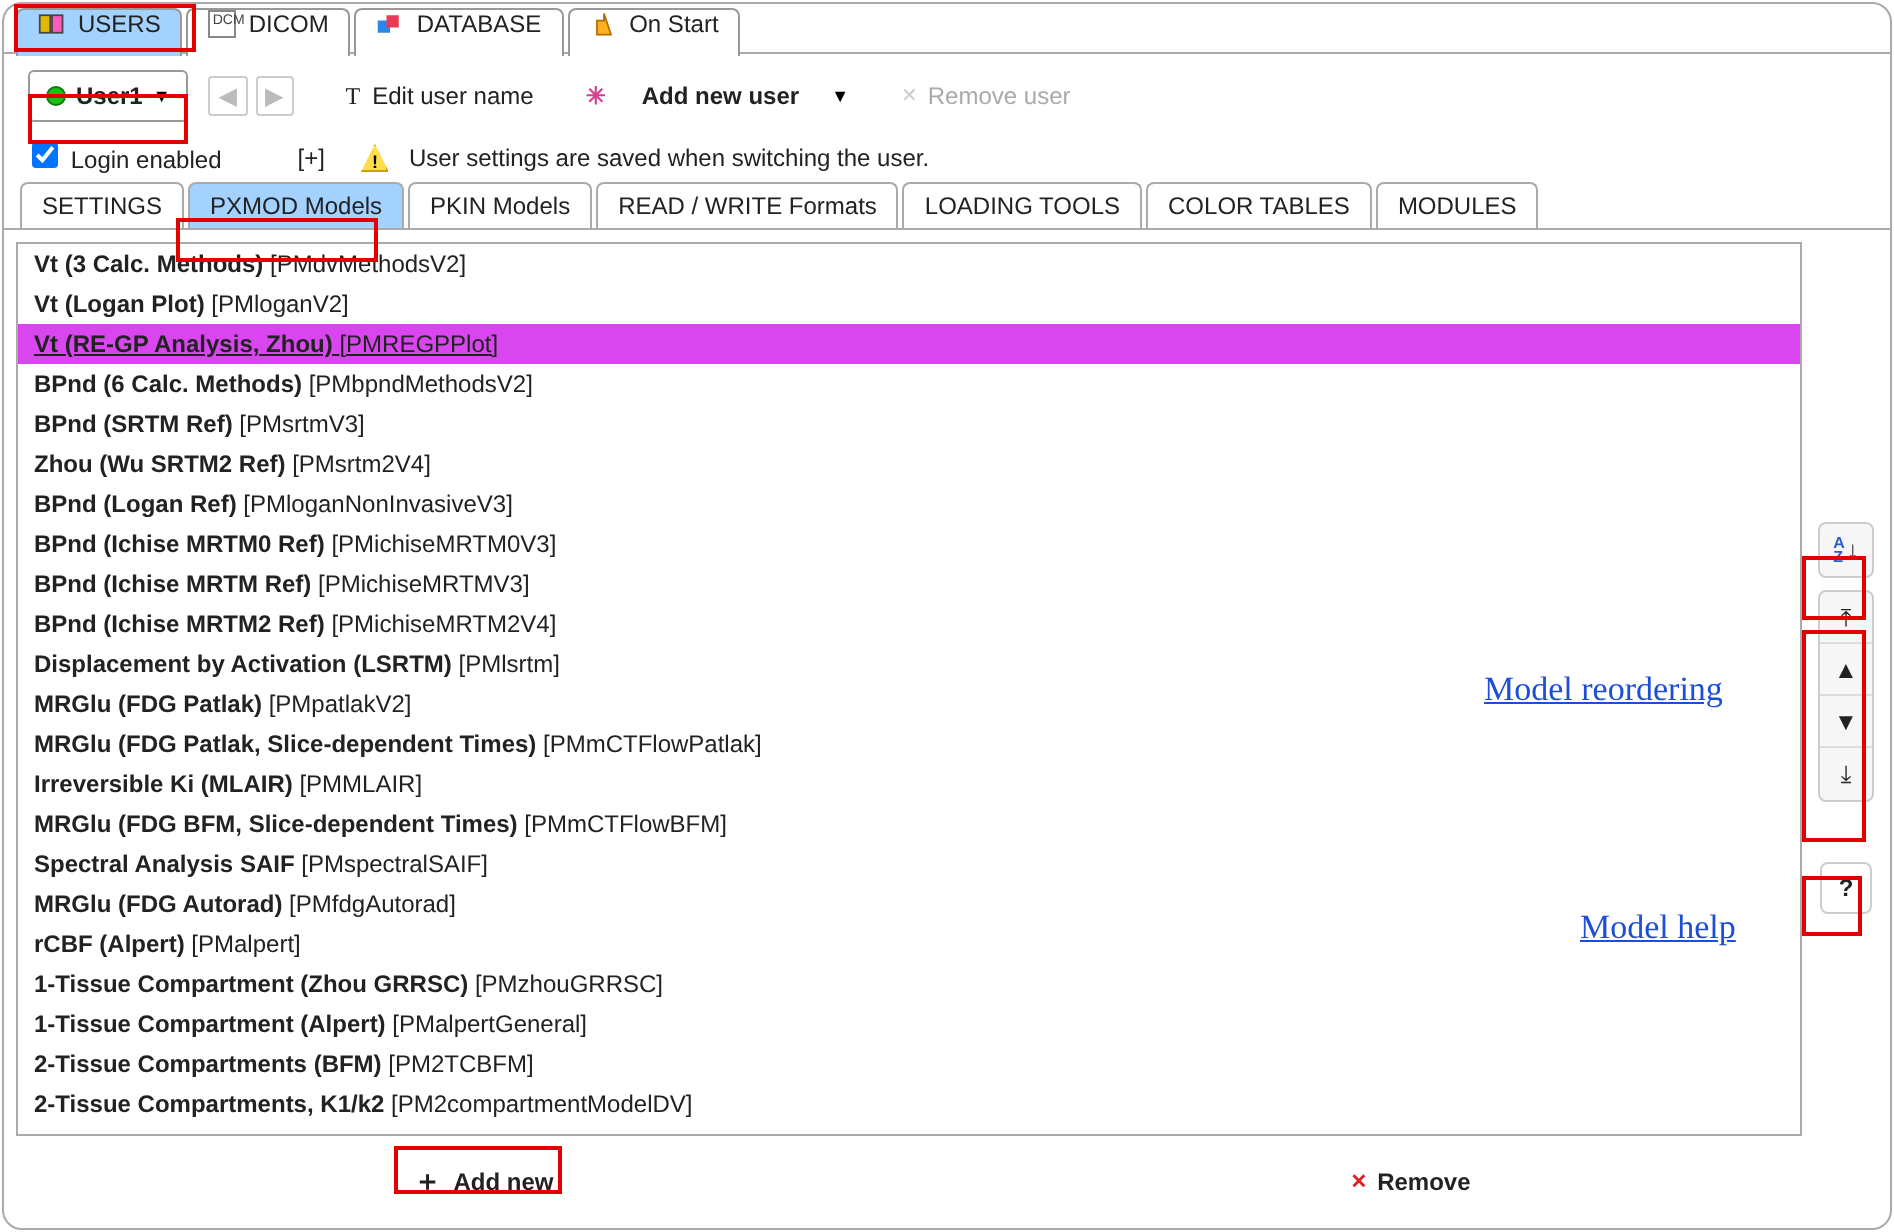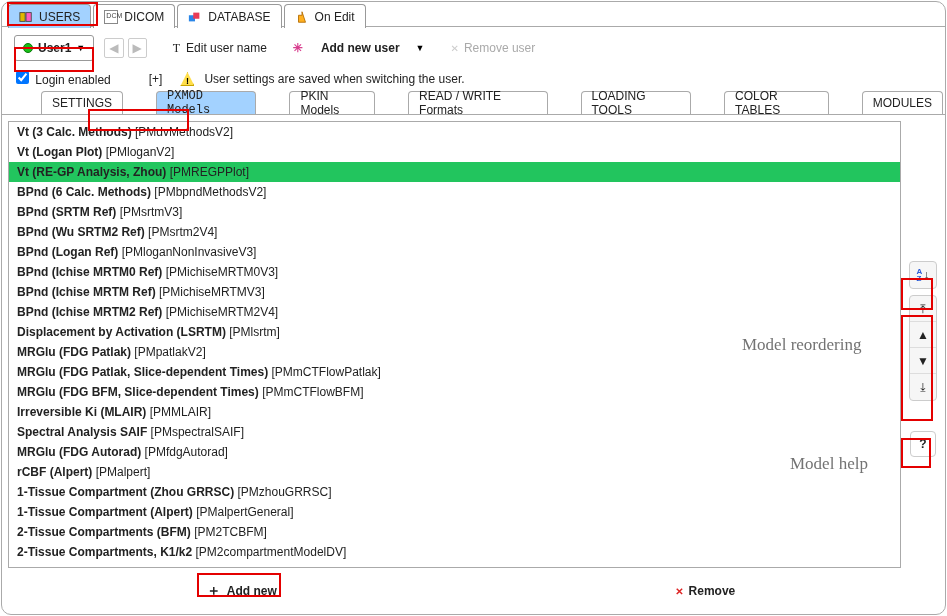--- a/index.html
+++ b/index.html
@@ -24,21 +24,20 @@
   
   .top-tabs {
     display: flex;
     height: 25px;
     padding-left: 6px;
     padding-top: 2px;
     border-bottom: 1px solid #aaa;
   }
   .top-tab {
     display: flex;
-    align-items: center;
     gap: 6px;
     padding: 0 10px;
     border: 1px solid #999;
     border-bottom: none;
     border-top-left-radius: 4px;
     border-top-right-radius: 4px;
     background: #fff;
     margin-right: 2px;
     height: 24px;
   }
@@ -96,25 +95,23 @@
   .sub-tab {
     display:flex; align-items:center;
     padding: 0 10px;
     border: 1px solid #aaa;
     border-bottom:none;
     border-top-left-radius:4px;
     border-top-right-radius:4px;
     margin-right:2px;
     background:#fff;
     height:23px;
-    margin-left:31px;
   }
   .sub-tab.active{
     background:#a3d2ff;
-    font-family:Liberation Mono, monospace;
   }
   
   .content-wrap {
     flex: 1;
     display:flex;
     padding: 6px;
     gap: 6px;
     min-height: 0;
   }
   .list-wrap {
@@ -129,21 +126,21 @@
     flex:1;
     overflow-y:scroll;
     min-height:0;
   }
   .model-row {
     padding: 2px 8px;
     line-height: 16px;
     white-space: nowrap;
   }
   .model-row .bold { font-weight:bold; }
-  .model-row.selected { background:#22c55e; }
+  .model-row.selected { background:#d946ef;text-decoration:underline; }
   .side-controls {
     width: 32px;
     display:flex;
     flex-direction:column;
     align-items:center;
     padding-top: 140px;
     gap:6px;
     position:relative;
   }
   .btn-block {
@@ -188,24 +185,25 @@
   .plus-black { font-size:14px; }
   
   .hl {
     position:absolute;
     border:2px solid #e40000;
     pointer-events:none;
   }
   
   .annot {
     position:absolute;
-    color:#737373;
+    color:#1d4ed8;
     font-family: "Comic Sans MS", "Segoe Script", cursive;
     font-size: 17px;
     pointer-events:none;
+    text-decoration:underline;
   }
 </style>
 </head>
 <body>
 
 <div class="main-frame">
 
   <div class="top-tabs">
     <div class="top-tab active">
       <span class="tab-icon">
@@ -228,21 +226,21 @@
           </svg>
       </span>
       <span>DATABASE</span>
     </div>
     <div class="top-tab">
       <span class="tab-icon">
         <svg viewBox="0 0 16 16">
             <path d="M4 14 L4 6 L8 6 L8 2 L12 14 Z" fill="#ffb020" stroke="#b36b00"></path>
           </svg>
       </span>
-      <span>On Edit</span>
+      <span>On Start</span>
     </div>
   </div>
 
   <div class="toolbar">
     <div class="user-dropdown">
       <span class="green-dot"></span>
       <span style="font-weight:bold;">User1</span>
       <span class="tri">▼</span>
     </div>
     <div class="nav-arrows">
@@ -299,30 +297,30 @@
   </div>
 
   <div class="content-wrap">
     <div class="list-wrap">
       <div class="model-list" id="model-list">
           <div class="model-row"><span class="bold">Vt (3 Calc. Methods) </span><span>[PMdvMethodsV2]</span></div>
           <div class="model-row"><span class="bold">Vt (Logan Plot) </span><span>[PMloganV2]</span></div>
           <div class="model-row selected"><span class="bold">Vt (RE-GP Analysis, Zhou) </span><span>[PMREGPPlot]</span></div>
           <div class="model-row"><span class="bold">BPnd (6 Calc. Methods) </span><span>[PMbpndMethodsV2]</span></div>
           <div class="model-row"><span class="bold">BPnd (SRTM Ref) </span><span>[PMsrtmV3]</span></div>
-          <div class="model-row"><span class="bold">BPnd (Wu SRTM2 Ref) </span><span>[PMsrtm2V4]</span></div>
+          <div class="model-row"><span class="bold">Zhou (Wu SRTM2 Ref) </span><span>[PMsrtm2V4]</span></div>
           <div class="model-row"><span class="bold">BPnd (Logan Ref) </span><span>[PMloganNonInvasiveV3]</span></div>
           <div class="model-row"><span class="bold">BPnd (Ichise MRTM0 Ref) </span><span>[PMichiseMRTM0V3]</span></div>
           <div class="model-row"><span class="bold">BPnd (Ichise MRTM Ref) </span><span>[PMichiseMRTMV3]</span></div>
           <div class="model-row"><span class="bold">BPnd (Ichise MRTM2 Ref) </span><span>[PMichiseMRTM2V4]</span></div>
           <div class="model-row"><span class="bold">Displacement by Activation (LSRTM) </span><span>[PMlsrtm]</span></div>
           <div class="model-row"><span class="bold">MRGlu (FDG Patlak) </span><span>[PMpatlakV2]</span></div>
           <div class="model-row"><span class="bold">MRGlu (FDG Patlak, Slice-dependent Times) </span><span>[PMmCTFlowPatlak]</span></div>
+          <div class="model-row"><span class="bold">Irreversible Ki (MLAIR) </span><span>[PMMLAIR]</span></div>
           <div class="model-row"><span class="bold">MRGlu (FDG BFM, Slice-dependent Times) </span><span>[PMmCTFlowBFM]</span></div>
-          <div class="model-row"><span class="bold">Irreversible Ki (MLAIR) </span><span>[PMMLAIR]</span></div>
           <div class="model-row"><span class="bold"> Spectral Analysis SAIF </span><span>[PMspectralSAIF]</span></div>
           <div class="model-row"><span class="bold">MRGlu (FDG Autorad) </span><span>[PMfdgAutorad]</span></div>
           <div class="model-row"><span class="bold">rCBF (Alpert) </span><span>[PMalpert]</span></div>
           <div class="model-row"><span class="bold">1-Tissue Compartment (Zhou GRRSC) </span><span>[PMzhouGRRSC]</span></div>
           <div class="model-row"><span class="bold">1-Tissue Compartment (Alpert) </span><span>[PMalpertGeneral]</span></div>
           <div class="model-row"><span class="bold">2-Tissue Compartments (BFM) </span><span>[PM2TCBFM]</span></div>
           <div class="model-row"><span class="bold">2-Tissue Compartments, K1/k2 </span><span>[PM2compartmentModelDV]</span></div>
         </div>
     </div>
     <div class="side-controls">

